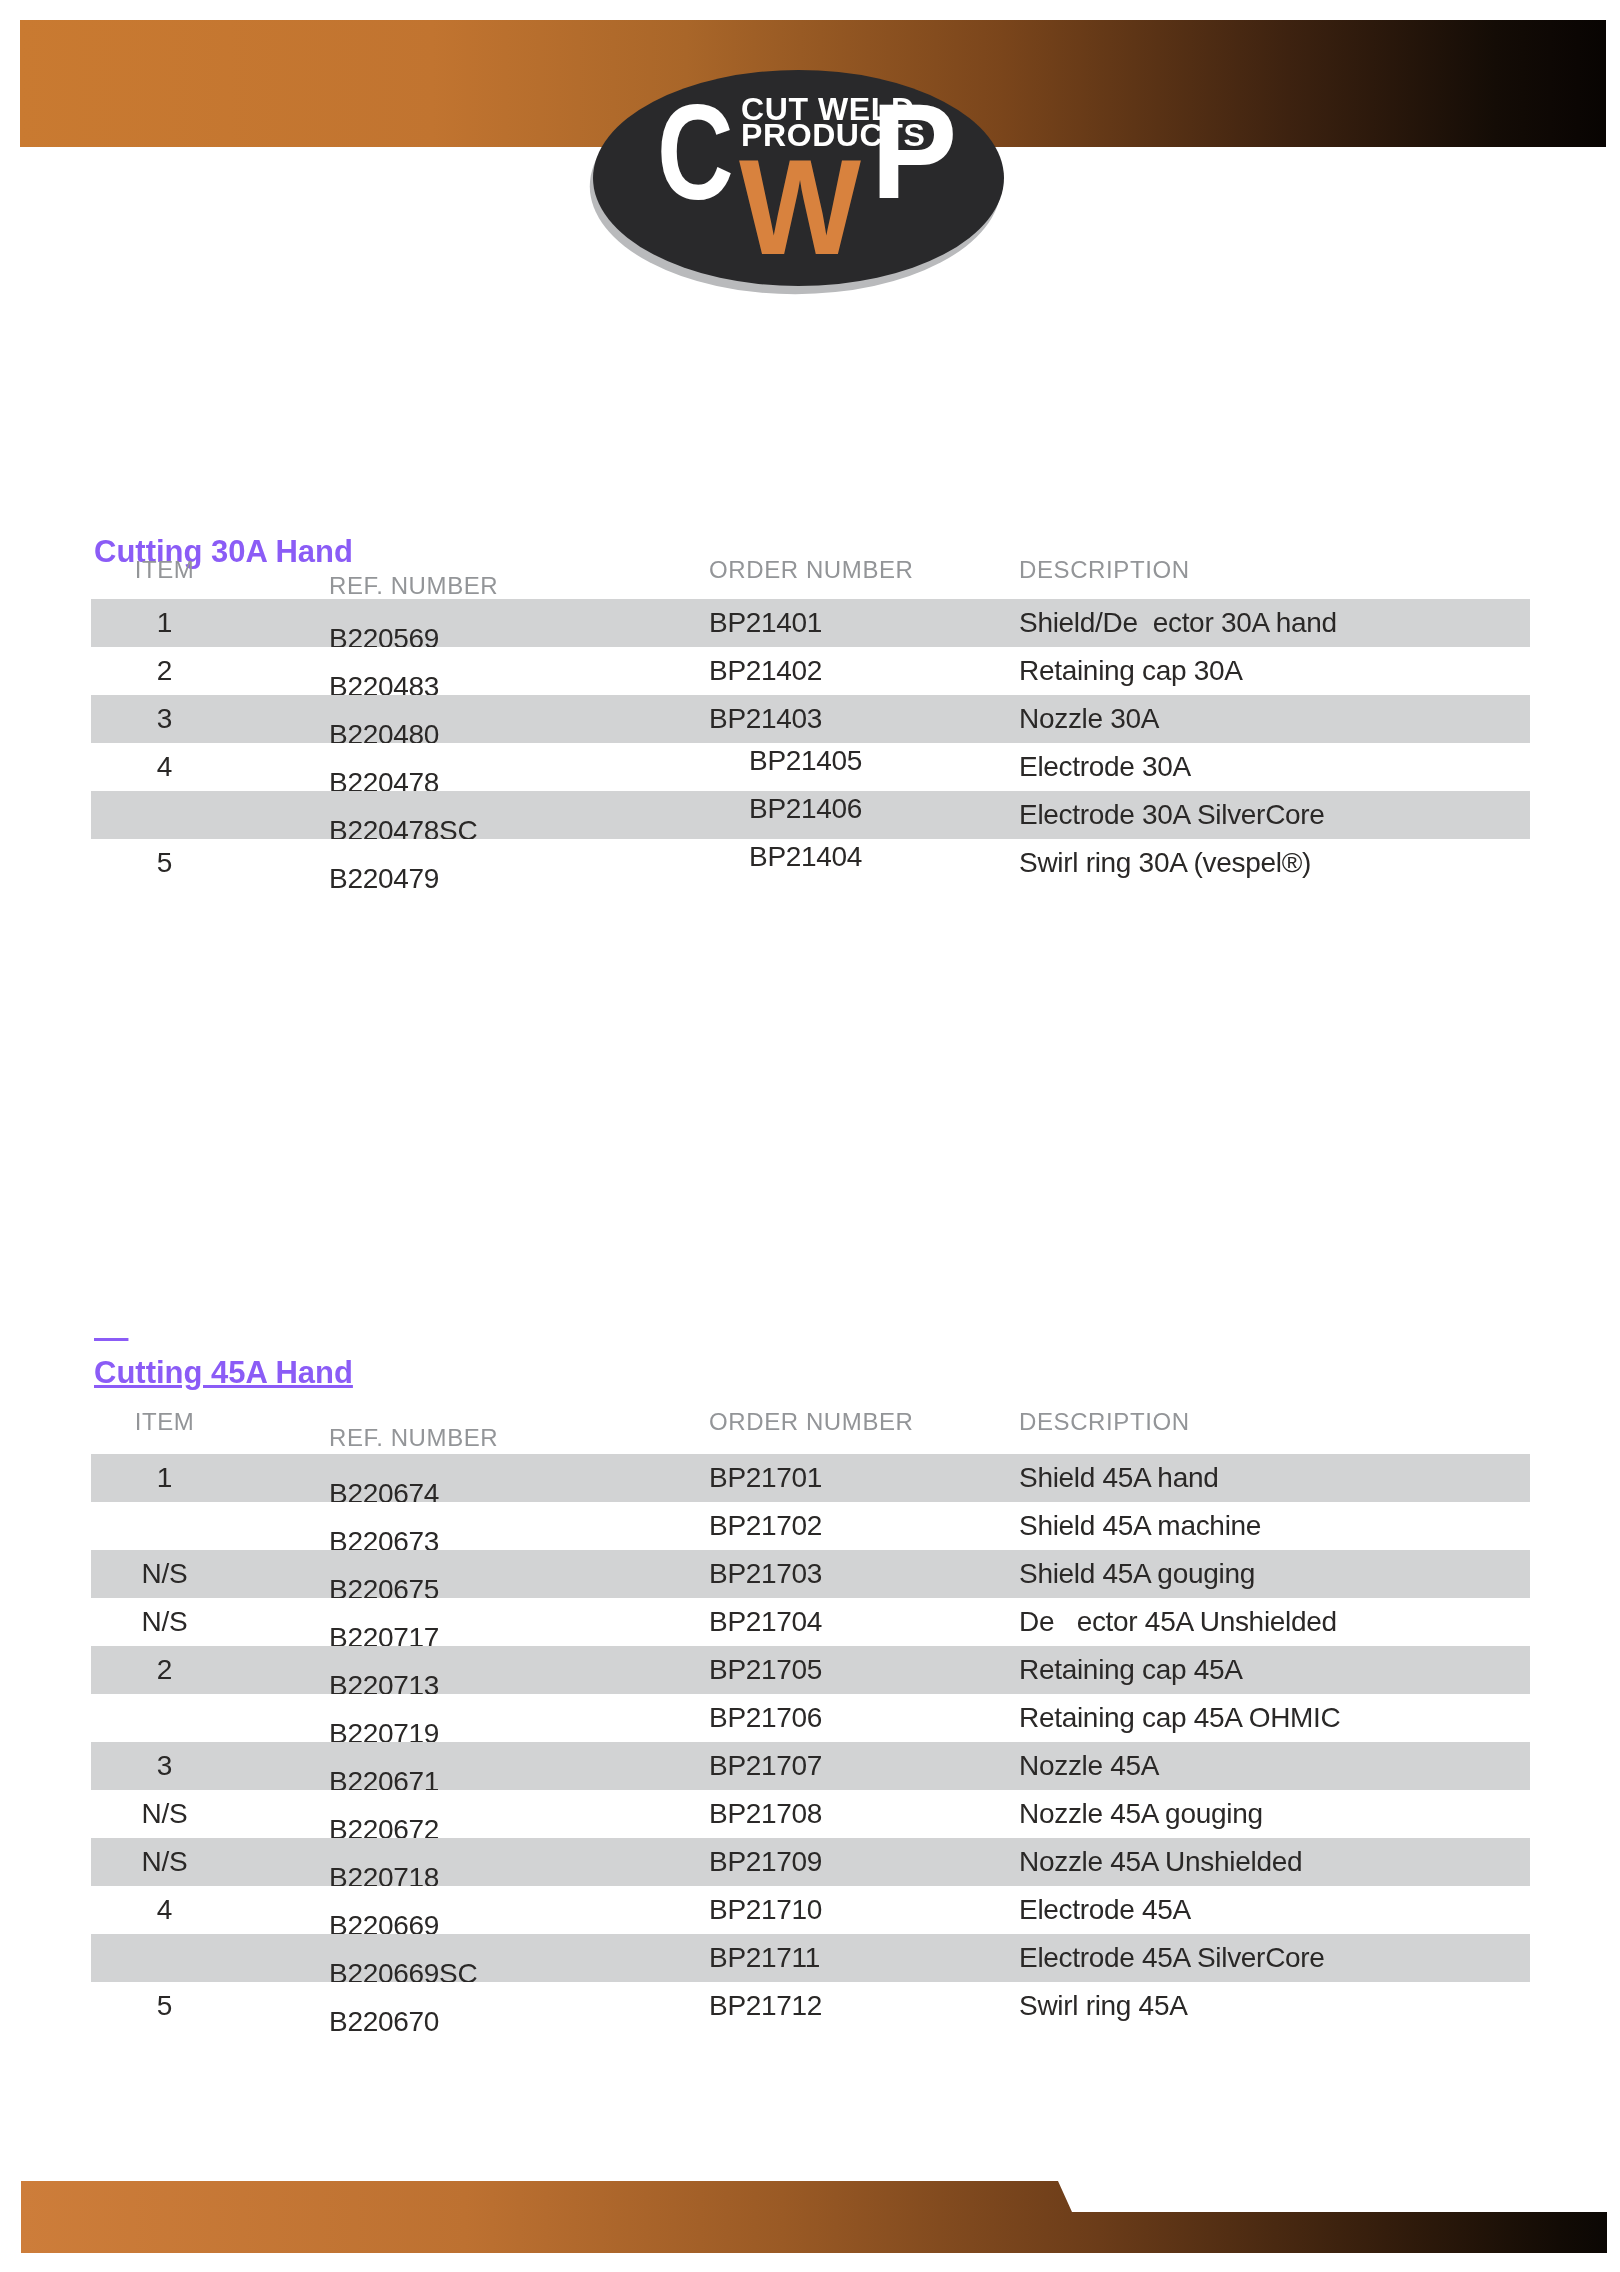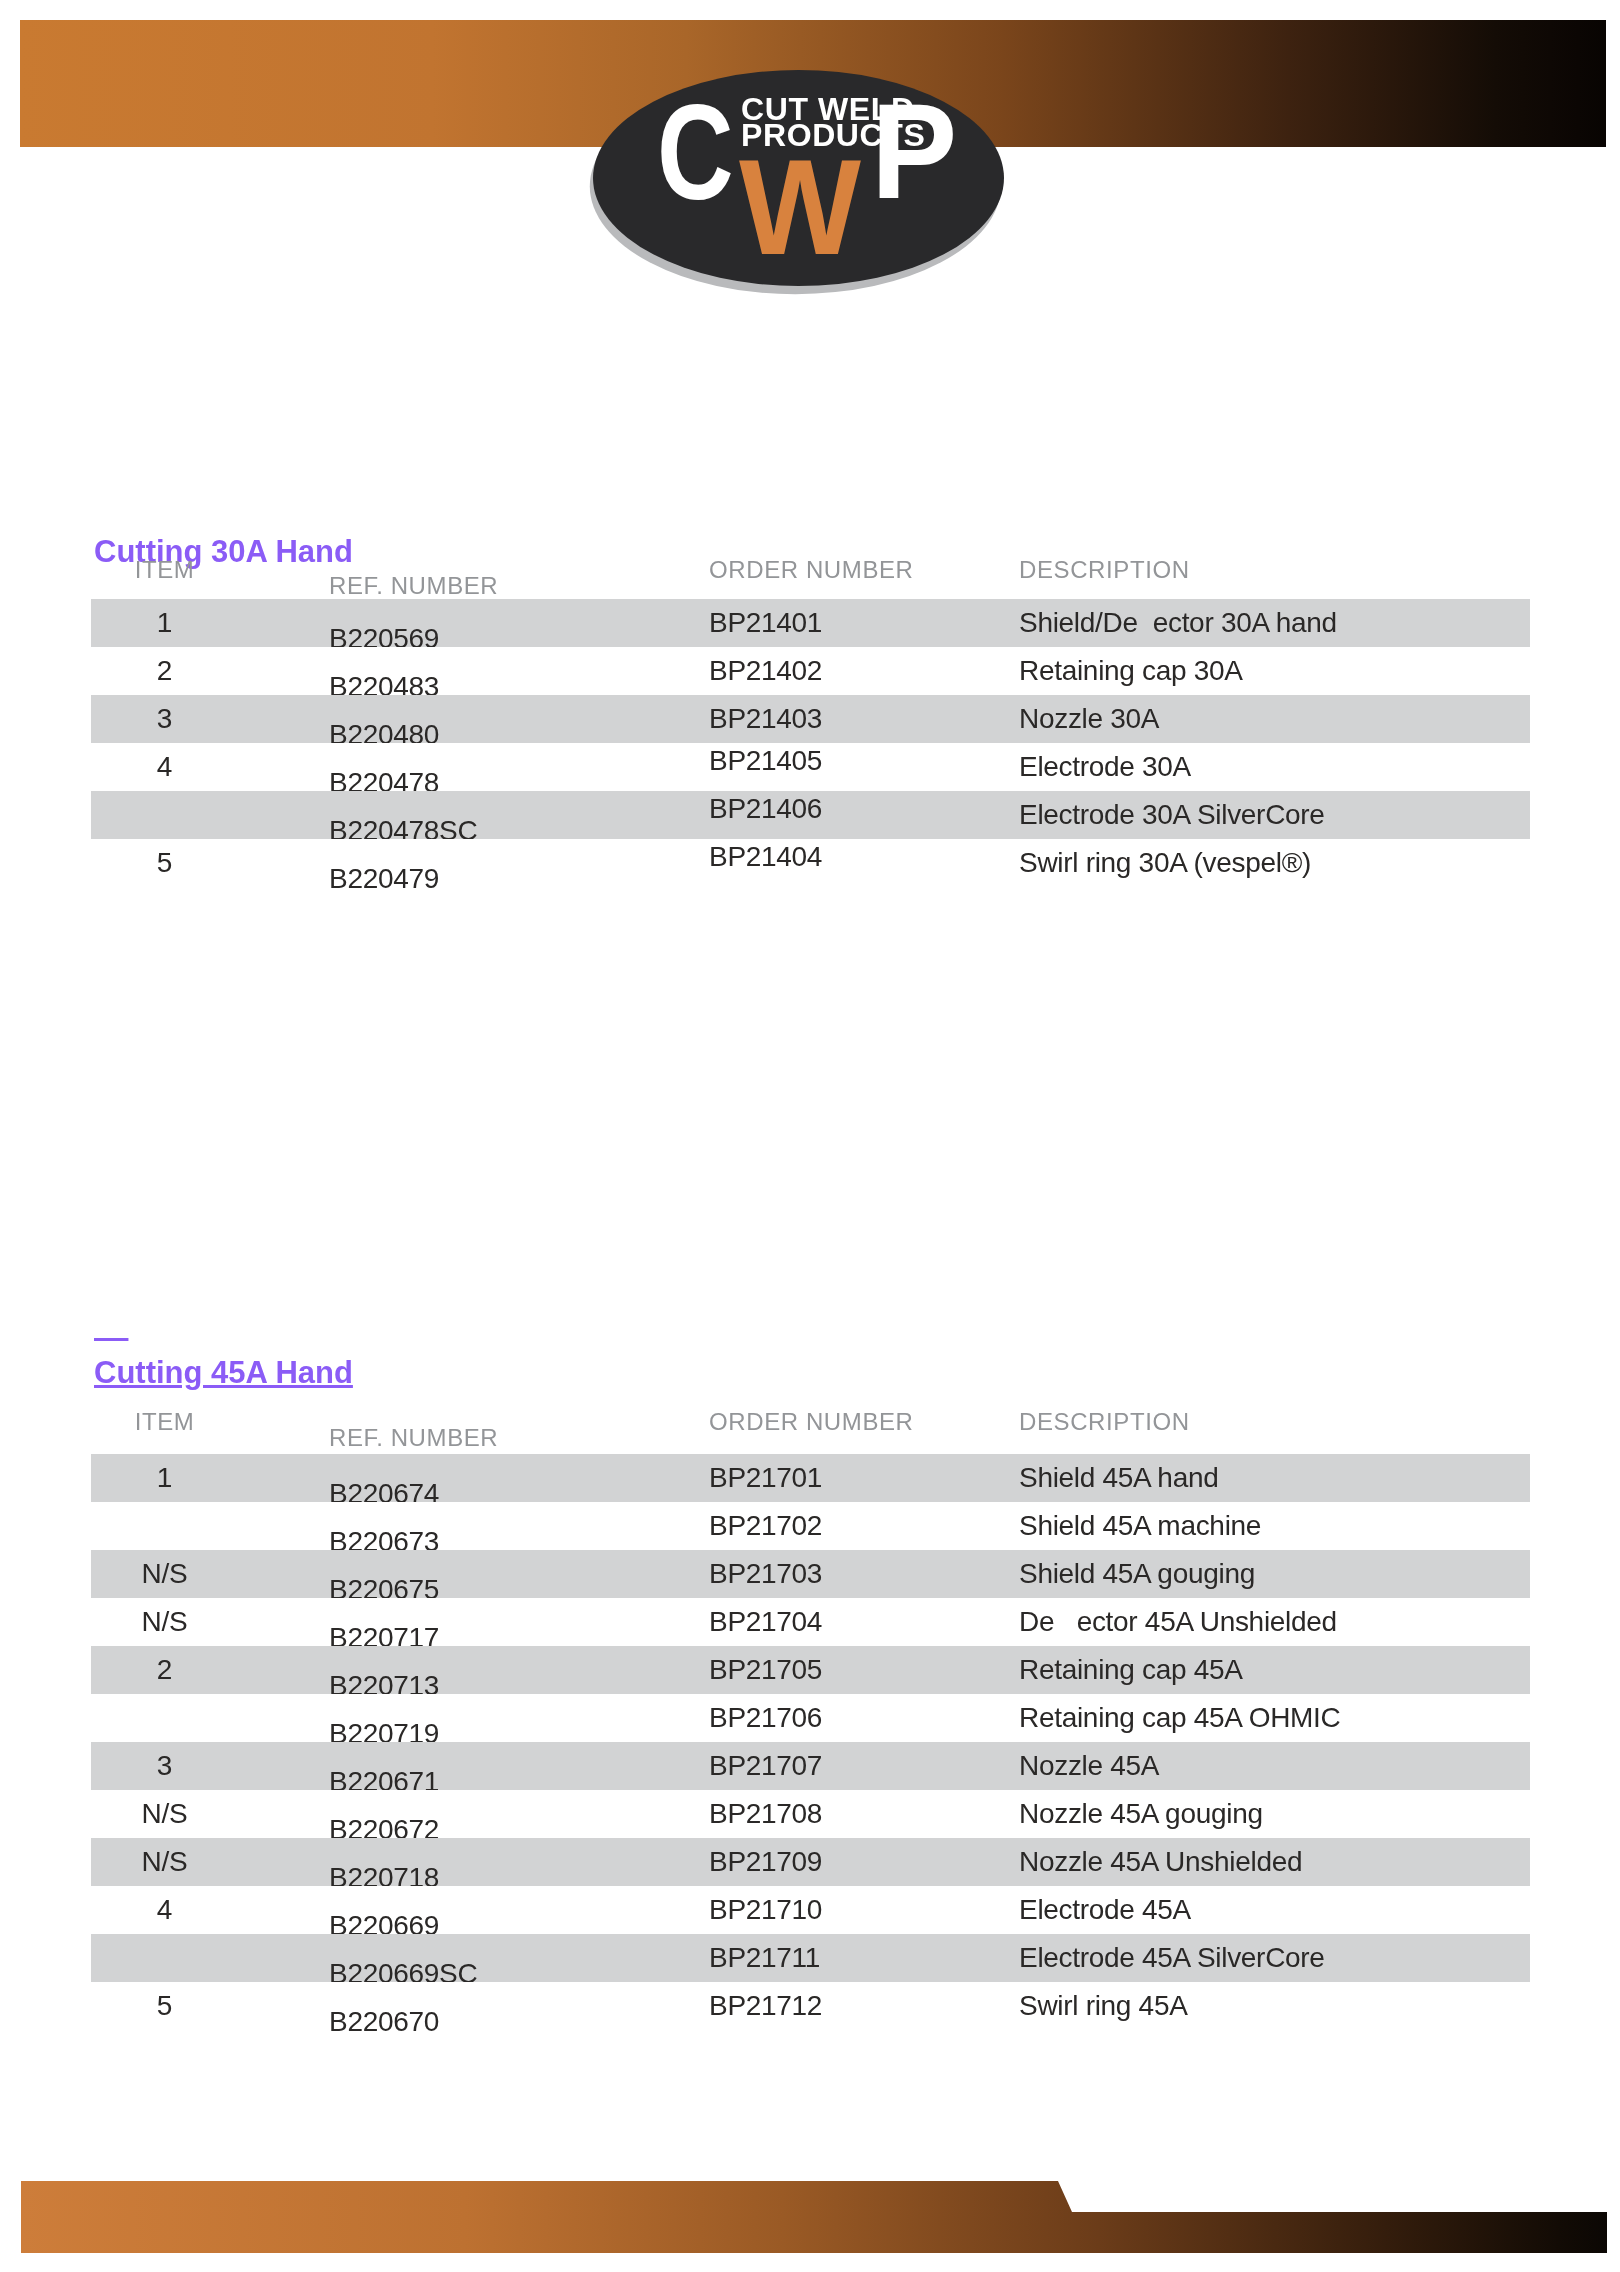--- a/index.html
+++ b/index.html
@@ -118,21 +118,21 @@
     font-size:28px;
     font-weight:400;
     letter-spacing:-0.3px;
     color:#2a2827;
     white-space:pre;
   }
   .col-item  { left:0;      width:147px; text-align:center; }
   .col-ref   { left:238px;margin-top:16px; }
   .col-order { left:618px; }
   .col-desc  { left:928px;text-align:right; }
-  .td.raised { transform:translateY(-6.3px); }
+  .td.raised { transform:translateY(-6.3px);margin-left:40px; }
 
   
   .footer-band {
     position:absolute;
     left:21px; top:2181px;
     width:1586px; height:72px;
     background:linear-gradient(90deg,
       #cd7d3a 0%, #bd7131 28%, #9a5a25 48%,
       #6b3c19 68%, #341d0c 86%, #120b05 97%, #0b0704 100%);
     clip-path:polygon(0 0, 1037px 0, 1051px 31px, 1586px 31px, 1586px 72px, 0 72px);

